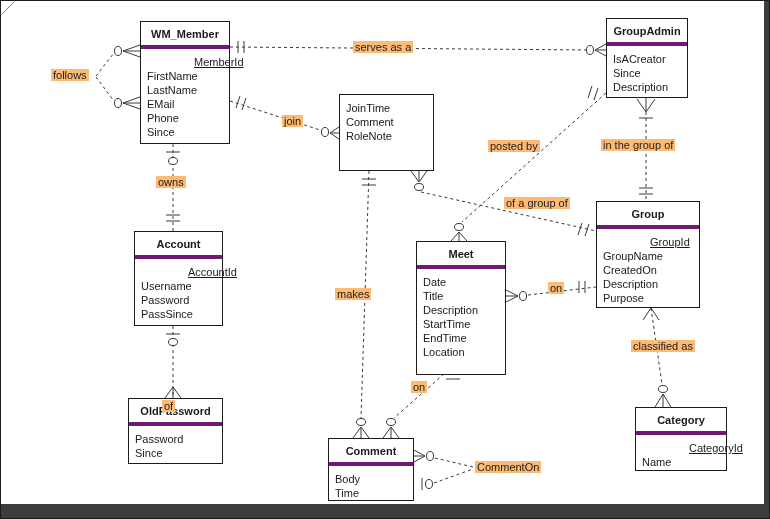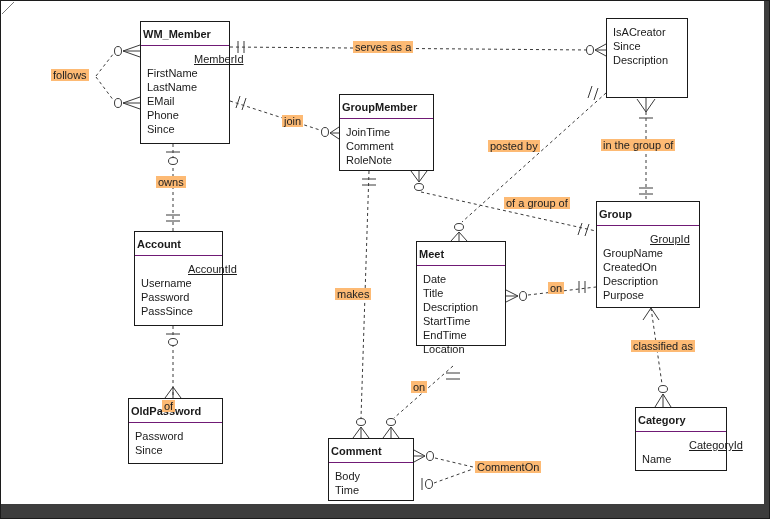--- a/index.html
+++ b/index.html
@@ -7,22 +7,22 @@
     position:relative;width:770px;height:519px;background:#ffffff;
     border:1px solid #1c1c1c;box-sizing:border-box;overflow:hidden;
     font-family:"Liberation Sans",sans-serif;color:#1a1a1a;
   }
   svg.lines{position:absolute;left:0;top:0;z-index:1;}
   .entity{
     position:absolute;background:#fff;border:1px solid #1a1a1a;
     box-sizing:border-box;z-index:2;
   }
   .entity-title{
-    font-size:11px;font-weight:bold;text-align:left;
-    padding:6px 2px 5px;border-bottom:1px solid #701a75;white-space:nowrap;
+    font-size:11px;font-weight:bold;text-align:center;
+    padding:6px 2px 5px;border-bottom:4px solid #701a75;white-space:nowrap;
   }
   .entity-attrs{padding:6px 6px 0;font-size:11px;line-height:14px;}
   .attr{white-space:nowrap;}
   .pk{text-decoration:underline;padding-left:47px;}
   .rel-label{
     position:absolute;z-index:3;font-size:11px;background:#fdba74;
     padding:0 2px;white-space:nowrap;color:#222;
   }
   .frame-bottom{position:absolute;left:0;right:0;bottom:0;height:14px;background:#3d3d3d;z-index:4;}
   .frame-right{position:absolute;top:0;right:0;bottom:0;width:5px;background:#3d3d3d;z-index:4;}
@@ -140,47 +140,47 @@
       <div class="attr pk">MemberId</div>
       <div class="attr">FirstName</div>
       <div class="attr">LastName</div>
       <div class="attr">EMail</div>
       <div class="attr">Phone</div>
       <div class="attr">Since</div>
     </div>
   </div>
 
   <div class="entity" style="left:605px;top:17px;width:82px;height:80px;">
+    <div class="entity-title">GroupAdmin</div>
     <div class="entity-attrs">
       <div class="attr">IsACreator</div>
       <div class="attr">Since</div>
       <div class="attr">Description</div>
     </div>
   </div>
 
   <div class="entity" style="left:338px;top:93px;width:95px;height:77px;">
-    <div class="entity-title">GroupMember</div>
     <div class="entity-attrs">
       <div class="attr">JoinTime</div>
       <div class="attr">Comment</div>
       <div class="attr">RoleNote</div>
     </div>
   </div>
 
   <div class="entity" style="left:133px;top:230px;width:89px;height:95px;">
     <div class="entity-title">Account</div>
     <div class="entity-attrs">
       <div class="attr pk">AccountId</div>
       <div class="attr">Username</div>
       <div class="attr">Password</div>
       <div class="attr">PassSince</div>
     </div>
   </div>
 
-  <div class="entity" style="left:415px;top:240px;width:90px;height:105px;">
+  <div class="entity" style="left:415px;top:240px;width:90px;height:134px;">
     <div class="entity-title">Meet</div>
     <div class="entity-attrs">
       <div class="attr">Date</div>
       <div class="attr">Title</div>
       <div class="attr">Description</div>
       <div class="attr">StartTime</div>
       <div class="attr">EndTime</div>
       <div class="attr">Location</div>
     </div>
   </div>

